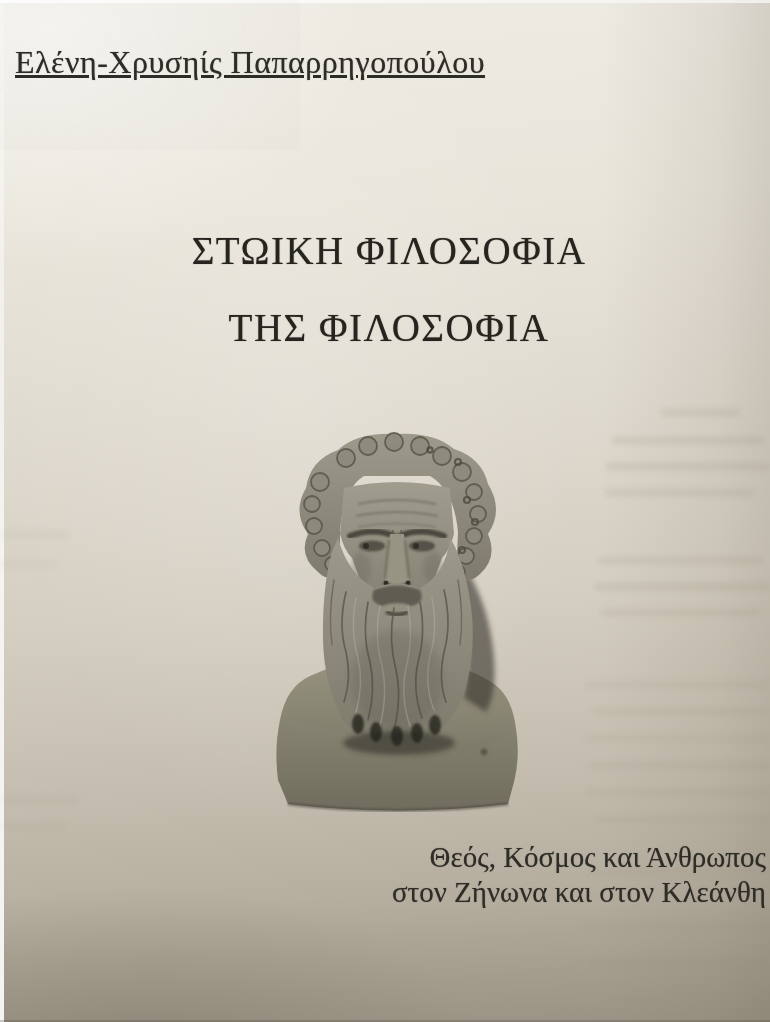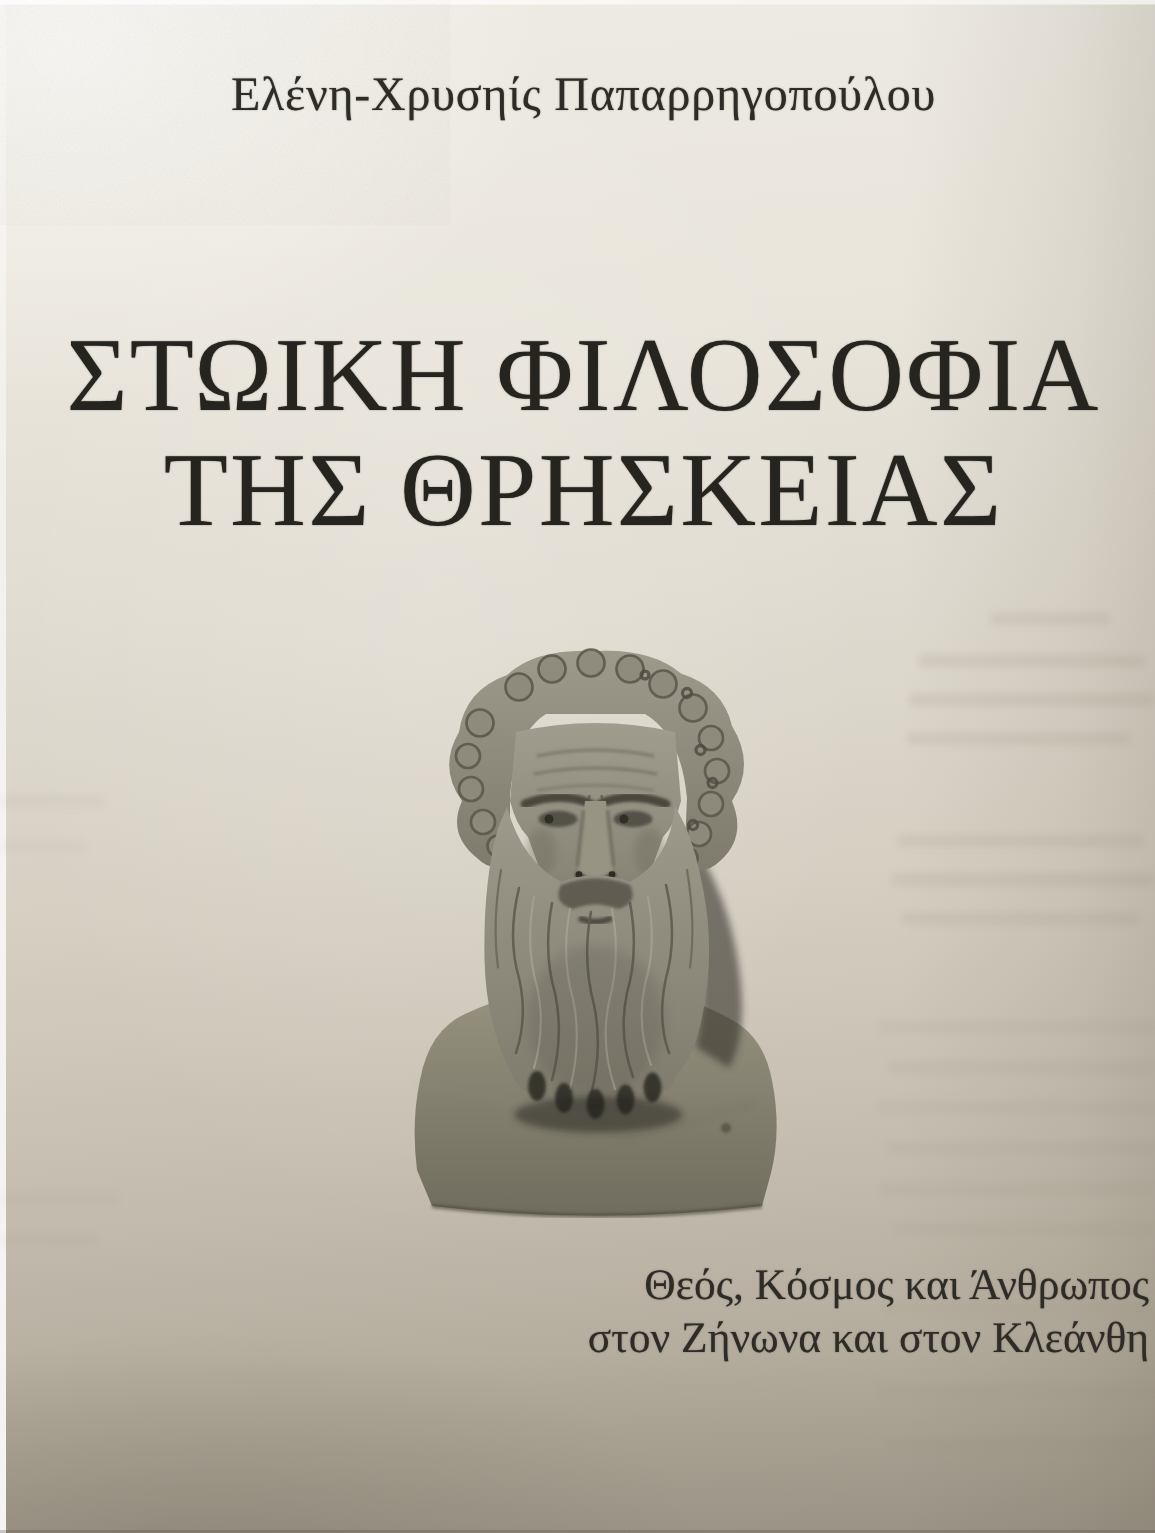--- a/index.html
+++ b/index.html
@@ -21,26 +21,26 @@
   .edge-top{position:absolute;top:0;left:0;right:0;height:3px;
     background:linear-gradient(90deg,#ffffff, rgba(255,255,255,.8) 30%, rgba(255,255,255,.5) 70%, rgba(255,255,255,.65));}
   .edge-left{position:absolute;top:0;left:0;width:4px;height:100%;
     background:linear-gradient(180deg, rgba(255,255,255,.25), rgba(255,255,255,.75) 55%, rgba(255,255,255,.9));}
   .edge-bottom{position:absolute;left:0;right:0;bottom:0;height:2px;background:rgba(70,62,50,.25);}
 
   .grain{position:absolute;inset:0;opacity:.09;mix-blend-mode:multiply;pointer-events:none;}
 
   .author{
     position:absolute;top:44px;left:15px;width:748px;
-    text-align:center;font-size:32px;letter-spacing:.5px;
-    color:#2e2c26;text-shadow:0 0 1px rgba(46,44,38,.55);
+    text-align:left;font-size:32px;letter-spacing:.5px;
+    color:#2e2c26;text-shadow:0 0 1px rgba(46,44,38,.55);text-decoration:underline;
   }
   .title{
     position:absolute;top:212px;left:15px;width:748px;
-    text-align:center;font-size:70px;line-height:77px;letter-spacing:1.5px;
+    text-align:center;font-size:39px;line-height:77px;letter-spacing:1.5px;
     color:#26241f;text-shadow:0 0 1px rgba(38,36,31,.6);
   }
   .subtitle{
     position:absolute;top:840px;left:18px;width:748px;
     text-align:right;font-size:29px;line-height:35px;
     color:#2e2c26;text-shadow:0 0 1px rgba(46,44,38,.5);
   }
 
   .bust{position:absolute;left:262px;top:430px;width:272px;height:382px;filter:blur(.5px);}
 
@@ -79,21 +79,21 @@
     <div class="ghost" style="left:0px;top:530px;width:70px;opacity:.06;"></div>
     <div class="ghost" style="left:0px;top:560px;width:58px;opacity:.05;"></div>
     <div class="ghost" style="left:0px;top:795px;width:80px;opacity:.06;"></div>
     <div class="ghost" style="left:0px;top:822px;width:66px;opacity:.05;"></div>
   </div>
 
   <div class="author">Ελένη-Χρυσηίς Παπαρρηγοπούλου</div>
 
   <div class="title">
     <div>ΣΤΩΙΚΗ ΦΙΛΟΣΟΦΙΑ</div>
-    <div>ΤΗΣ ΘΡΗΣΚΕΙΑΣ</div>
+    <div>ΤΗΣ ΦΙΛΟΣΟΦΙΑ</div>
   </div>
 
   <svg class="bust" viewBox="0 0 272 382" role="img" aria-label="marble-bust-of-zeno">
     <defs>
       <linearGradient id="gStone" x1="0" y1="0" x2="0" y2="1">
         <stop offset="0" stop-color="#9d9a8c"></stop>
           <stop offset="1" stop-color="#7e7b6c"></stop>
       </linearGradient>
       <linearGradient id="gChest" x1="0" y1="0" x2="0" y2="1">
         <stop offset="0" stop-color="#96927f"></stop>

